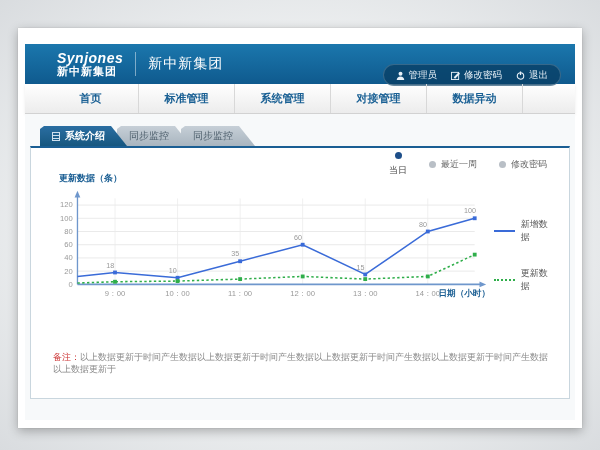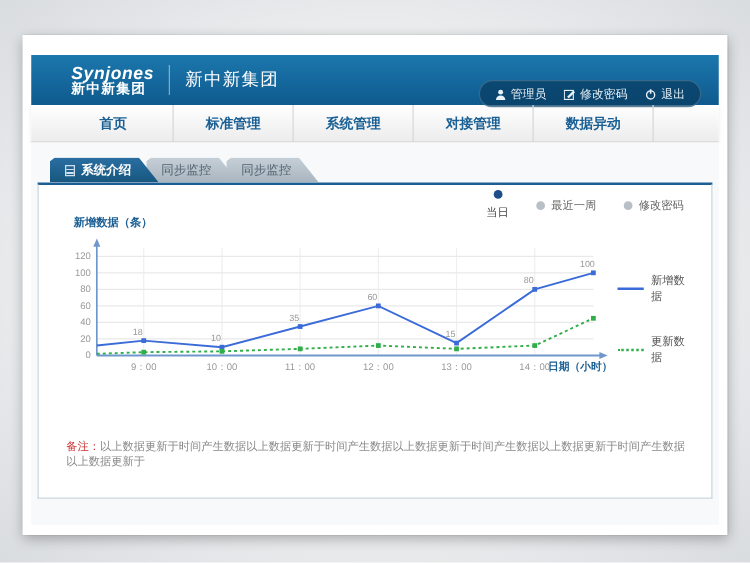--- a/index.html
+++ b/index.html
@@ -164,21 +164,21 @@
         <label class="radio">
           <span class="dot"></span>
           <span>最近一周</span>
         </label>
         <label class="radio">
           <span class="dot"></span>
           <span>修改密码</span>
         </label>
       </div>
 
-      <div class="ylabel">新增数据（条）</div>
+      <div class="ylabel">更新数据（条）</div>
 
       <div class="chart-row">
         <svg id="chart" width="468" height="128" viewBox="0 0 468 128">
             <line x1="73.3070866141732" y1="10" x2="73.3070866141732" y2="100" stroke="#efefef" stroke-width="1"></line>
             <line x1="138.81889763779526" y1="10" x2="138.81889763779526" y2="100" stroke="#efefef" stroke-width="1"></line>
             <line x1="204.33070866141733" y1="10" x2="204.33070866141733" y2="100" stroke="#efefef" stroke-width="1"></line>
             <line x1="269.8425196850394" y1="10" x2="269.8425196850394" y2="100" stroke="#efefef" stroke-width="1"></line>
             <line x1="335.3543307086614" y1="10" x2="335.3543307086614" y2="100" stroke="#efefef" stroke-width="1"></line>
             <line x1="400.86614173228344" y1="10" x2="400.86614173228344" y2="100" stroke="#efefef" stroke-width="1"></line>
             <line x1="34" y1="86.15384615384616" x2="450" y2="86.15384615384616" stroke="#e9e9e9" stroke-width="1"></line>

